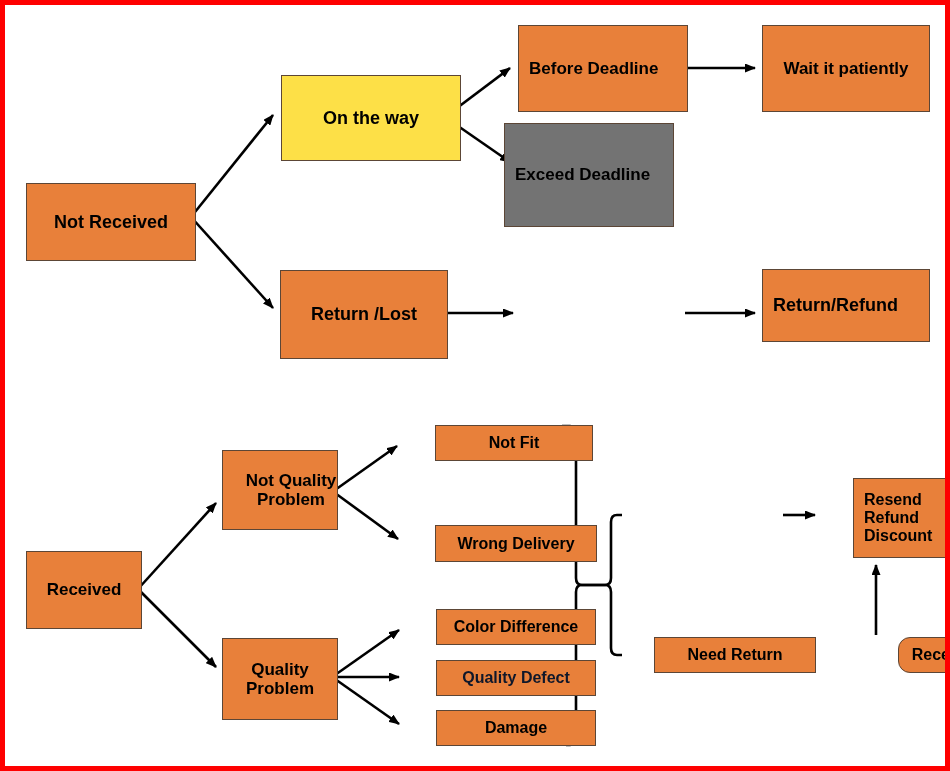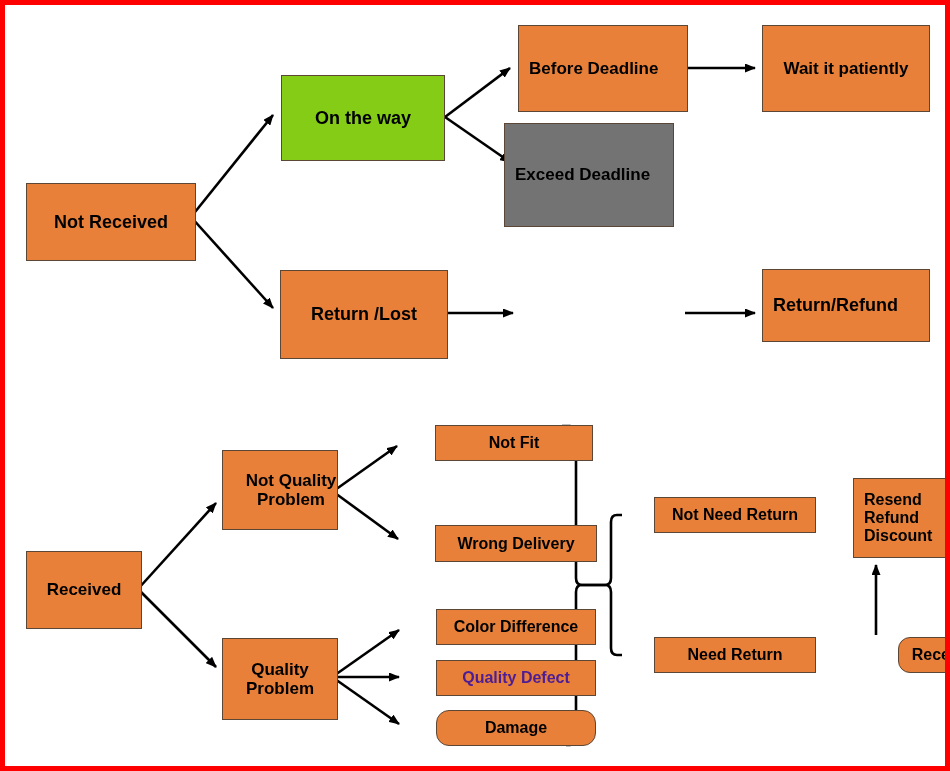--- a/index.html
+++ b/index.html
@@ -92,36 +92,35 @@
 
       <line x1="778" y1="510" x2="810" y2="510" marker-end="url(#ah)"></line>
 
       <line x1="778" y1="650" x2="810" y2="650" marker-end="url(#ah)"></line>
 
       <line x1="871" y1="630" x2="871" y2="560" marker-end="url(#ah)"></line>
     </g>
   </svg>
 
   <div class="node n-big" style="left: 21px; top: 178px; width: 170px; height: 78px; background: rgb(232, 128, 58); border-color: rgb(92, 70, 54); color: rgb(0, 0, 0);">Not Received</div>
-  <div class="node n-big" style="left: 276px; top: 70px; width: 164px; height: 86px; background: #84cc16; border-color: rgb(92, 70, 54); color: rgb(0, 0, 0); text-align: right;">On the way</div>
+  <div class="node n-big" style="left: 276px; top: 70px; width: 180px; height: 86px; background: #fde047; border-color: rgb(92, 70, 54); color: rgb(0, 0, 0); text-align: right;">On the way</div>
   <div class="node n-med align-left" style="left: 513px; top: 20px; width: 170px; height: 87px; background: rgb(232, 128, 58); border-color: rgb(92, 70, 54); color: rgb(0, 0, 0);">Before Deadline</div>
   <div class="node n-med" style="left: 757px; top: 20px; width: 168px; height: 87px; background: rgb(232, 128, 58); border-color: rgb(92, 70, 54); color: rgb(0, 0, 0);">Wait it patiently</div>
   <div class="node n-med align-left" style="left: 499px; top: 118px; width: 170px; height: 104px; background: #737373; border-color: rgb(92, 70, 54); color: rgb(0, 0, 0);">Exceed Deadline</div>
   <div class="node n-big" style="left: 275px; top: 265px; width: 168px; height: 89px; background: rgb(232, 128, 58); border-color: rgb(92, 70, 54); color: rgb(0, 0, 0);">Return /Lost</div>
   <div class="node n-big align-left" style="left: 757px; top: 264px; width: 168px; height: 73px; background: rgb(232, 128, 58); border-color: rgb(92, 70, 54); color: rgb(0, 0, 0);">Return/Refund</div>
   <div class="node n-med" style="left: 21px; top: 546px; width: 116px; height: 78px; background: rgb(232, 128, 58); border-color: rgb(92, 70, 54); color: rgb(0, 0, 0);">Received</div>
   <div class="node n-med" style="left: 217px; top: 445px; width: 116px; height: 80px; background: rgb(232, 128, 58); border-color: rgb(92, 70, 54); color: rgb(0, 0, 0); padding-left: 22px;">Not Quality
 Problem</div>
   <div class="node n-med" style="left: 217px; top: 633px; width: 116px; height: 82px; background: rgb(232, 128, 58); border-color: rgb(92, 70, 54); color: rgb(0, 0, 0);">Quality
 Problem</div>
   <div class="node n-small" style="left: 399px; top: 420px; width: 158px; height: 36px; background: rgb(232, 128, 58); border-color: rgb(92, 70, 54); color: rgb(0, 0, 0);">Not Fit</div>
   <div class="node n-small" style="left: 399px; top: 520px; width: 162px; height: 37px; background: rgb(232, 128, 58); border-color: rgb(92, 70, 54); color: rgb(0, 0, 0);">Wrong Delivery</div>
   <div class="node n-small" style="left: 400px; top: 604px; width: 160px; height: 36px; background: rgb(232, 128, 58); border-color: rgb(92, 70, 54); color: rgb(0, 0, 0);">Color Difference</div>
-  <div class="node n-small" style="left: 400px; top: 655px; width: 160px; height: 36px; background: rgb(232, 128, 58); border-color: rgb(92, 70, 54); color: #4c1d95;">Quality Defect</div>
-  <div class="node n-small" style="left: 400px; top: 705px; width: 160px; height: 36px; background: rgb(232, 128, 58); border-color: rgb(92, 70, 54); color: rgb(0, 0, 0); border-radius: 13px;">Damage</div>
-  <div class="node n-small" style="left: 618px; top: 492px; width: 162px; height: 36px; background: rgb(232, 128, 58); border-color: rgb(92, 70, 54); color: rgb(0, 0, 0);">Not Need Return</div>
+  <div class="node n-small" style="left: 400px; top: 655px; width: 160px; height: 36px; background: rgb(232, 128, 58); border-color: rgb(92, 70, 54); color: #0f172a;">Quality Defect</div>
+  <div class="node n-small" style="left: 400px; top: 705px; width: 160px; height: 36px; background: rgb(232, 128, 58); border-color: rgb(92, 70, 54); color: rgb(0, 0, 0);">Damage</div>
   <div class="node n-small" style="left: 618px; top: 632px; width: 162px; height: 36px; background: rgb(232, 128, 58); border-color: rgb(92, 70, 54); color: rgb(0, 0, 0);">Need Return</div>
   <div class="node n-small align-left" style="left: 817px; top: 473px; width: 108px; height: 80px; background: rgb(232, 128, 58); border-color: rgb(92, 70, 54); color: rgb(0, 0, 0);">Resend
 Refund
 Discount</div>
   <div class="node n-small" style="left: 862px; top: 632px; width: 88px; height: 36px; background: rgb(232, 128, 58); border-color: rgb(92, 70, 54); color: rgb(0, 0, 0); border-radius: 12px;">Receive</div>
 
 </div>
 
 </body></html>

